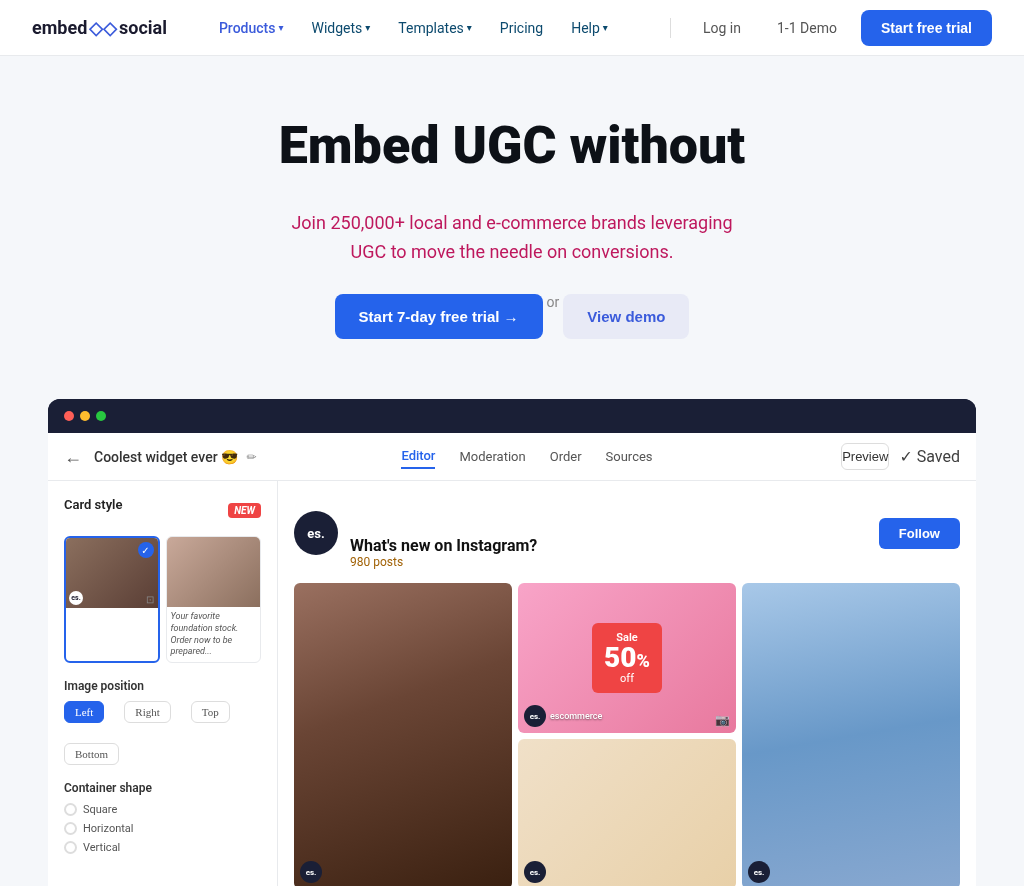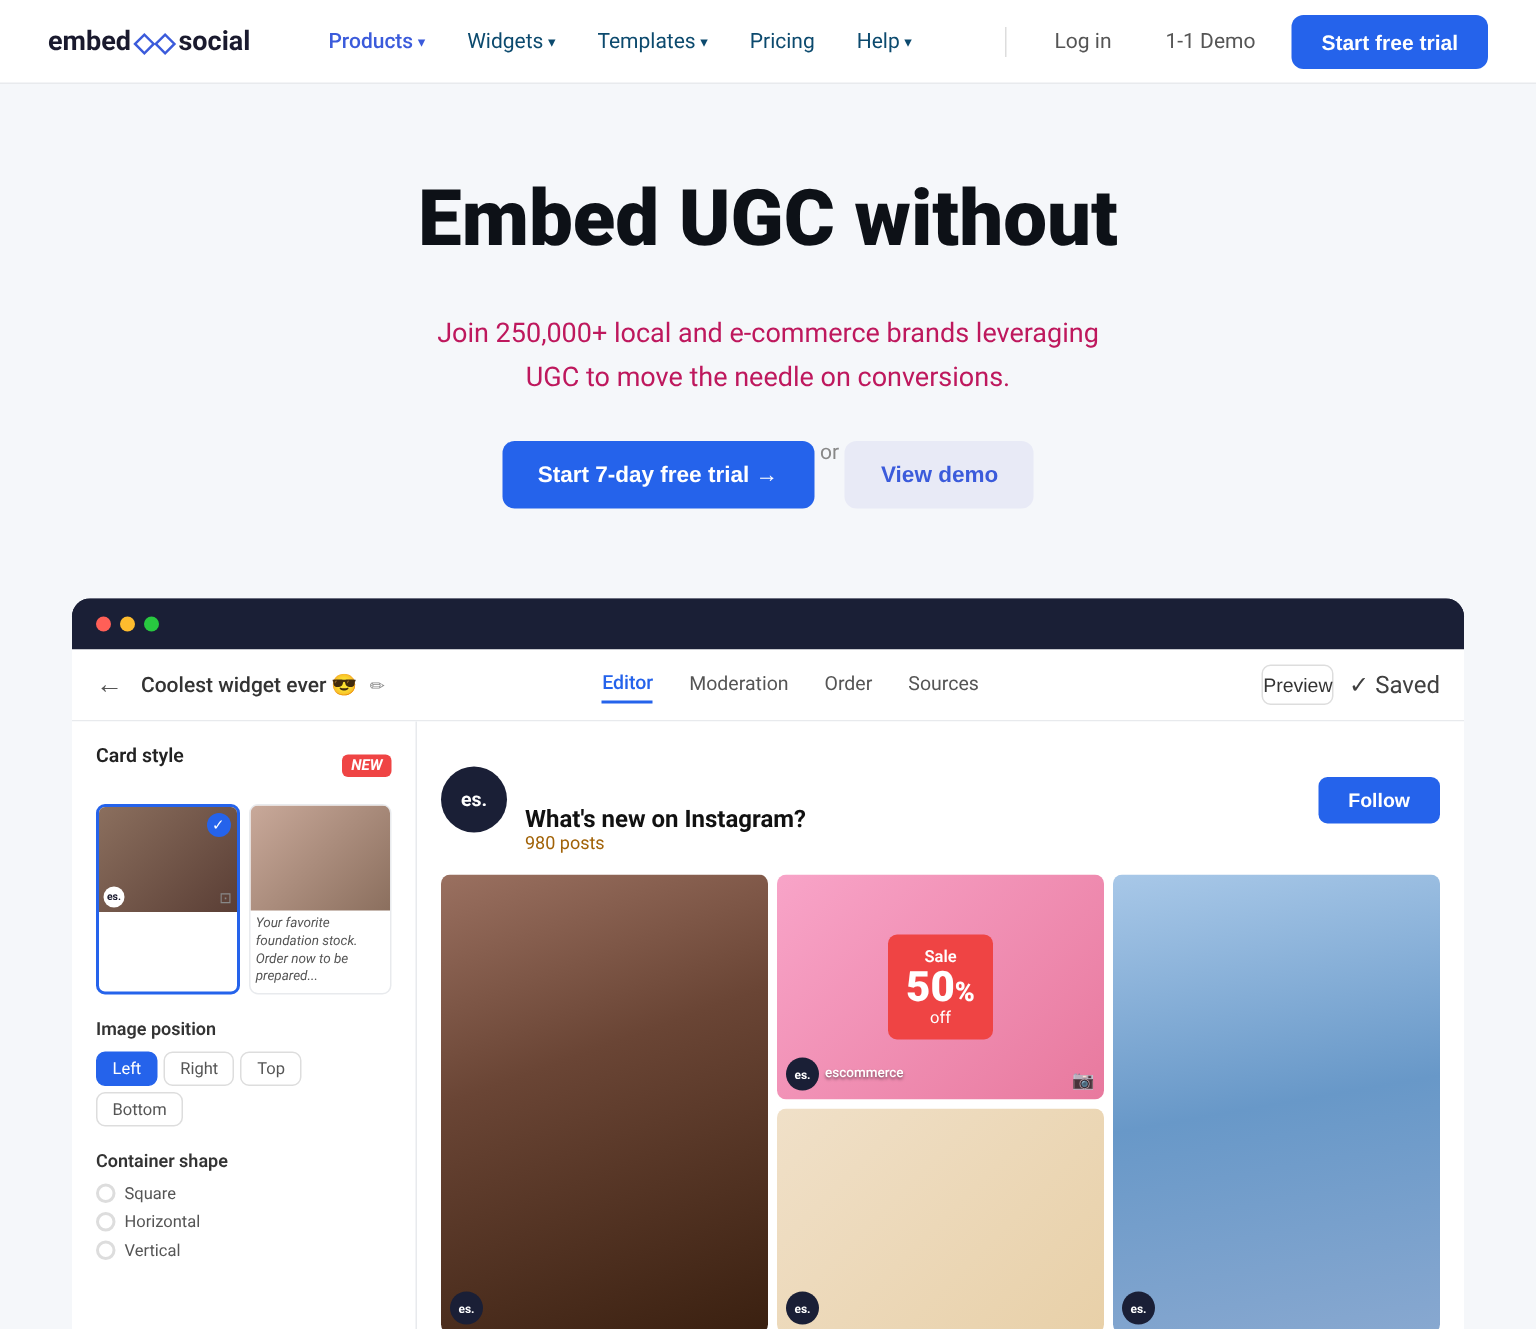--- a/index.html
+++ b/index.html
@@ -330,22 +330,23 @@
 
     .option-group { margin-bottom: 16px; }
     .option-group-label {
       font-size: 12px;
       font-weight: 600;
       color: #333;
       margin-bottom: 8px;
     }
     .option-pills {
       display: flex;
-      gap: 4px;
+      gap: 20px;
       flex-wrap: wrap;
+      font-family: Liberation Serif, serif;
     }
     .pill {
       padding: 4px 10px;
       border-radius: 6px;
       font-size: 11px;
       border: 1px solid #ddd;
       cursor: pointer;
       color: #555;
       background: #fff;
     }

